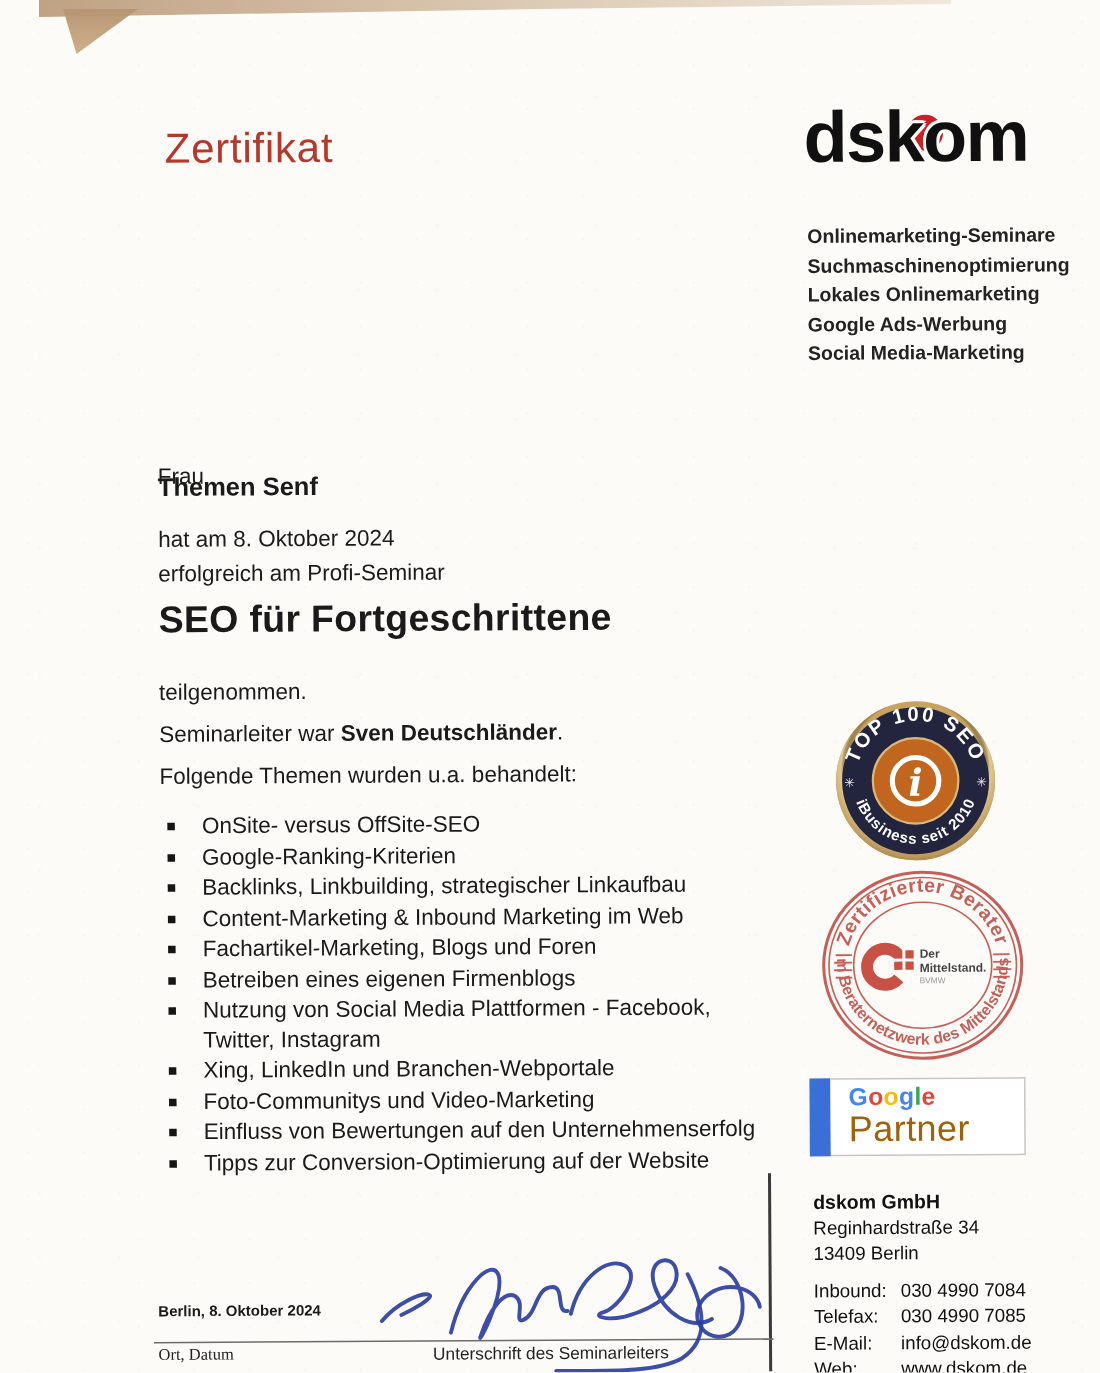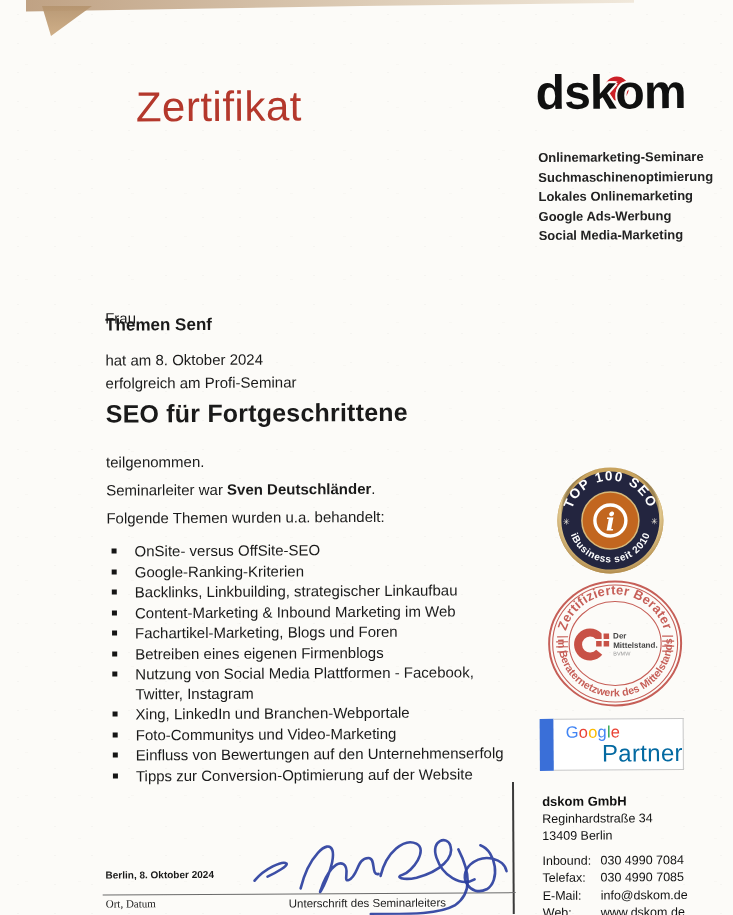--- a/index.html
+++ b/index.html
@@ -22,22 +22,22 @@
   .content{position:absolute;inset:0;transform:rotate(-0.35deg);}
 
   
   .scan-strip{position:absolute;left:26px;top:0;width:608px;height:12px;
     background:linear-gradient(90deg,#b99877,#d9c6ae 55%,#efe6d8);
     clip-path:polygon(0 0,100% 0,100% 22%,55% 50%,0 95%);opacity:.9;}
   .scan-tri{position:absolute;left:42px;top:6px;width:50px;height:30px;
     background:linear-gradient(180deg,#b5946f,#cdab82);
     clip-path:polygon(0 0,100% 0,18% 100%);opacity:.95;}
 
-  .title{position:absolute;left:112px;top:82px;font-size:42px;color:var(--title-red);
-    letter-spacing:.5px;margin-left:26px;}
+  .title{position:absolute;left:112px;top:82px;font-size:28px;color:var(--title-red);
+    letter-spacing:.5px;}
 
   
   .logo{position:absolute;left:538px;top:66px;width:160px;height:60px;}
   .logo .ring{position:absolute;left:69px;top:12px;width:22px;height:22px;
     border:12px solid var(--logo-red);border-radius:50%;}
   .logo .wordmark{position:absolute;left:0;top:0;font-size:48px;font-weight:700;
     letter-spacing:-1px;color:#101010;
     text-shadow:2px 0 0 #fcfbf8,-2px 0 0 #fcfbf8,0 2px 0 #fcfbf8,0 -2px 0 #fcfbf8,
       1.6px 1.6px 0 #fcfbf8,-1.6px -1.6px 0 #fcfbf8,1.6px -1.6px 0 #fcfbf8,-1.6px 1.6px 0 #fcfbf8;}
   .services{position:absolute;left:540px;top:149px;font-size:13px;font-weight:700;
@@ -61,22 +61,22 @@
     background:#151515;}
 
   
   .seal-top100{position:absolute;left:556px;top:468px;}
   .seal-mittelstand{position:absolute;left:544px;top:580px;}
 
   .google-badge{position:absolute;left:538px;top:720px;width:144px;height:52px;display:flex;}
   .google-bar{width:14px;height:100%;background:var(--google-blue);}
   .google-box{flex:1;border:1px solid #c6c6c6;border-left:none;background:#fff;
     padding:4px 0 0 12px;}
-  .google-logo{font-size:16.5px;font-weight:400;letter-spacing:.2px;line-height:17px;}
-  .google-partner{font-size:24px;color:#0369a1;letter-spacing:.3px;line-height:26px;text-align:right;}
+  .google-logo{font-size:16.5px;font-weight:700;letter-spacing:.2px;line-height:17px;}
+  .google-partner{font-size:24px;color:#a16207;letter-spacing:.3px;line-height:26px;}
 
   .contact{position:absolute;left:540px;top:794px;font-size:12.5px;line-height:17.5px;color:#111;}
   .contact .company{font-weight:700;font-size:13px;}
   .contact .rows{margin-top:7px;}
   .contact .row{display:flex;}
   .contact .row .lbl{width:52px;}
   .contact .row .val{margin-left:6px;}
 
   .v-divider{position:absolute;left:510px;top:783px;width:1.5px;height:132px;background:#3a3a3a;}
 

